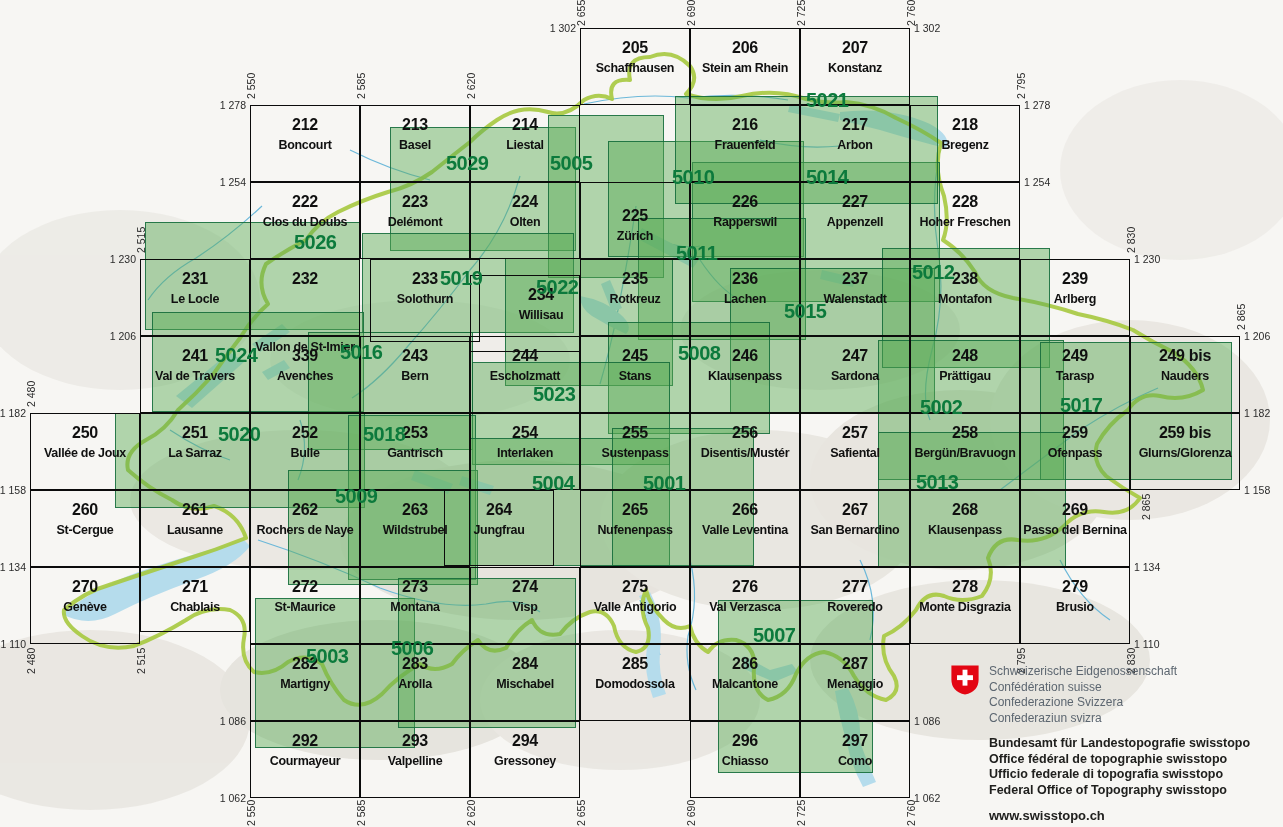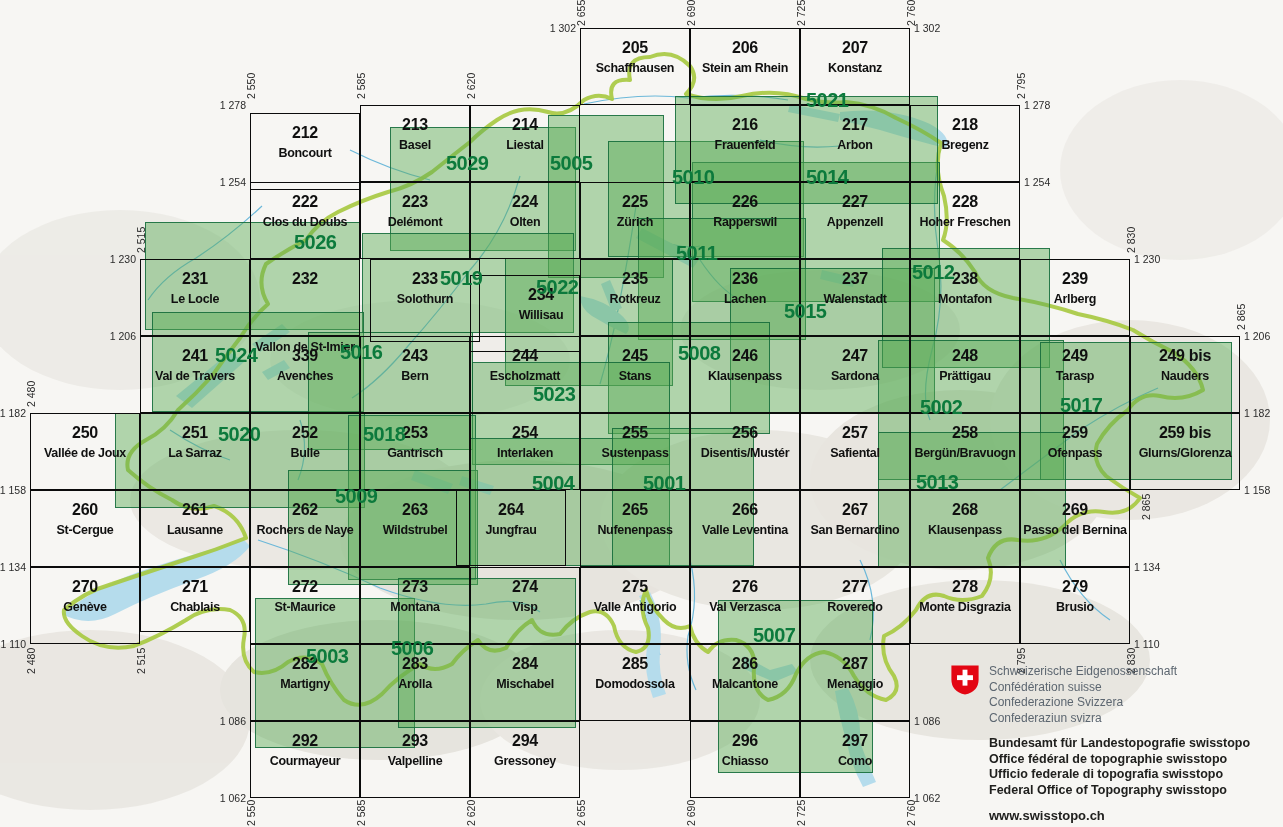--- a/index.html
+++ b/index.html
@@ -138,21 +138,21 @@
         <div class="cell-name">Schaffhausen</div>
       </div>
       <div class="cell" style="left: 690px; top: 28px; width: 110px; height: 77px;">
         <div class="cell-num">206</div>
         <div class="cell-name">Stein am Rhein</div>
       </div>
       <div class="cell" style="left: 800px; top: 28px; width: 110px; height: 77px;">
         <div class="cell-num">207</div>
         <div class="cell-name">Konstanz</div>
       </div>
-      <div class="cell" style="left: 250px; top: 105px; width: 110px; height: 77px; margin-top: 8px;">
+      <div class="cell" style="left: 250px; top: 105px; width: 110px; height: 77px;">
         <div class="cell-num">212</div>
         <div class="cell-name">Boncourt</div>
       </div>
       <div class="cell" style="left: 360px; top: 105px; width: 110px; height: 77px;">
         <div class="cell-num">213</div>
         <div class="cell-name">Basel</div>
       </div>
       <div class="cell" style="left: 470px; top: 105px; width: 110px; height: 77px;">
         <div class="cell-num">214</div>
         <div class="cell-name">Liestal</div>
@@ -174,21 +174,21 @@
         <div class="cell-name">Clos du Doubs</div>
       </div>
       <div class="cell" style="left: 360px; top: 182px; width: 110px; height: 77px;">
         <div class="cell-num">223</div>
         <div class="cell-name">Delémont</div>
       </div>
       <div class="cell" style="left: 470px; top: 182px; width: 110px; height: 77px;">
         <div class="cell-num">224</div>
         <div class="cell-name">Olten</div>
       </div>
-      <div class="cell" style="left: 580px; top: 182px; width: 110px; height: 77px;">
+      <div class="cell" style="left: 580px; top: 182px; width: 110px; height: 77px; justify-content: center;">
         <div class="cell-num">225</div>
         <div class="cell-name">Zürich</div>
       </div>
       <div class="cell" style="left: 690px; top: 182px; width: 110px; height: 77px;">
         <div class="cell-num">226</div>
         <div class="cell-name">Rapperswil</div>
       </div>
       <div class="cell" style="left: 800px; top: 182px; width: 110px; height: 77px;">
         <div class="cell-num">227</div>
         <div class="cell-name">Appenzell</div>
@@ -326,21 +326,21 @@
         <div class="cell-name">Lausanne</div>
       </div>
       <div class="cell" style="left: 250px; top: 490px; width: 110px; height: 77px;">
         <div class="cell-num">262</div>
         <div class="cell-name">Rochers de Naye</div>
       </div>
       <div class="cell" style="left: 360px; top: 490px; width: 110px; height: 77px;">
         <div class="cell-num">263</div>
         <div class="cell-name">Wildstrubel</div>
       </div>
-      <div class="cell" style="left: 456px; top: 490px; width: 110px; height: 76px;">
+      <div class="cell" style="left: 444px; top: 490px; width: 110px; height: 76px;">
         <div class="cell-num">264</div>
         <div class="cell-name">Jungfrau</div>
       </div>
       <div class="cell" style="left: 580px; top: 490px; width: 110px; height: 77px;">
         <div class="cell-num">265</div>
         <div class="cell-name">Nufenenpass</div>
       </div>
       <div class="cell" style="left: 690px; top: 490px; width: 110px; height: 77px;">
         <div class="cell-num">266</div>
         <div class="cell-name">Valle Leventina</div>

